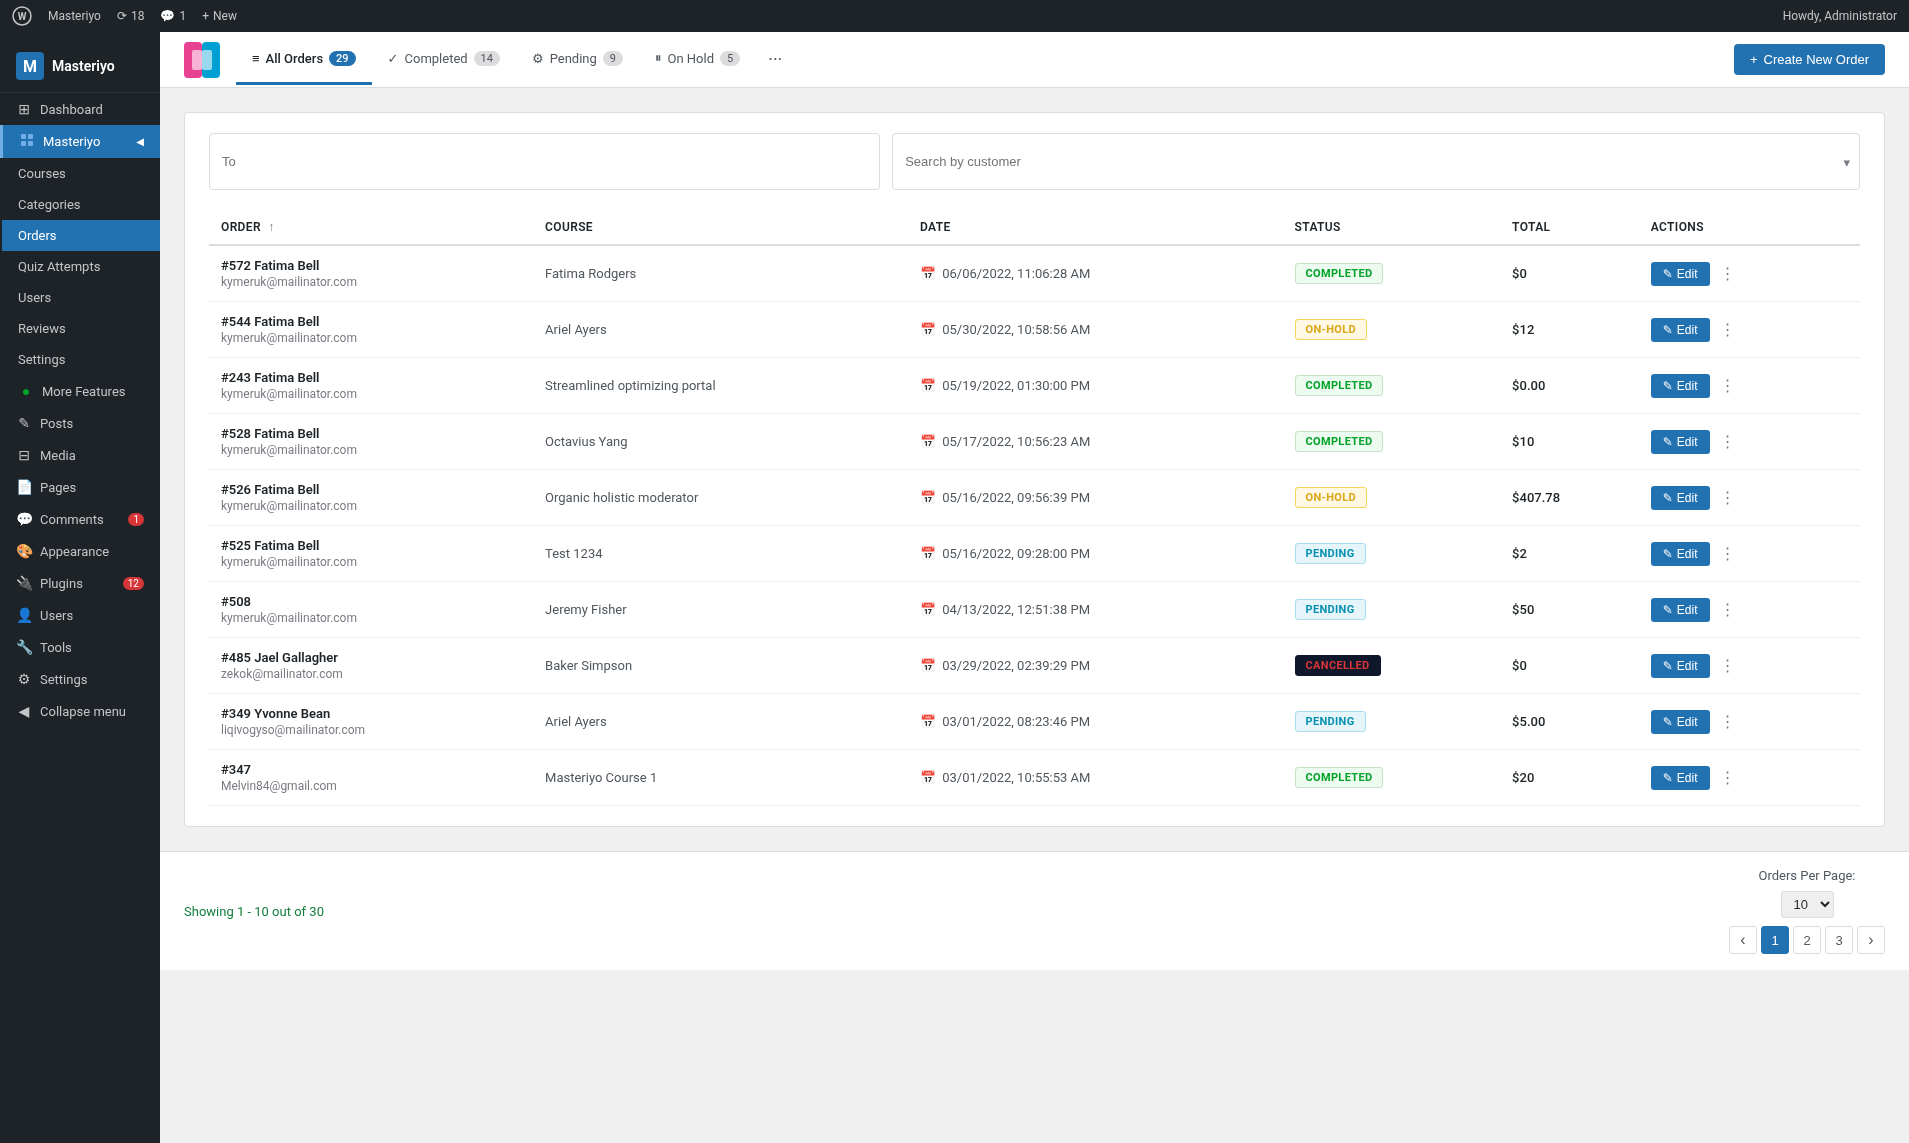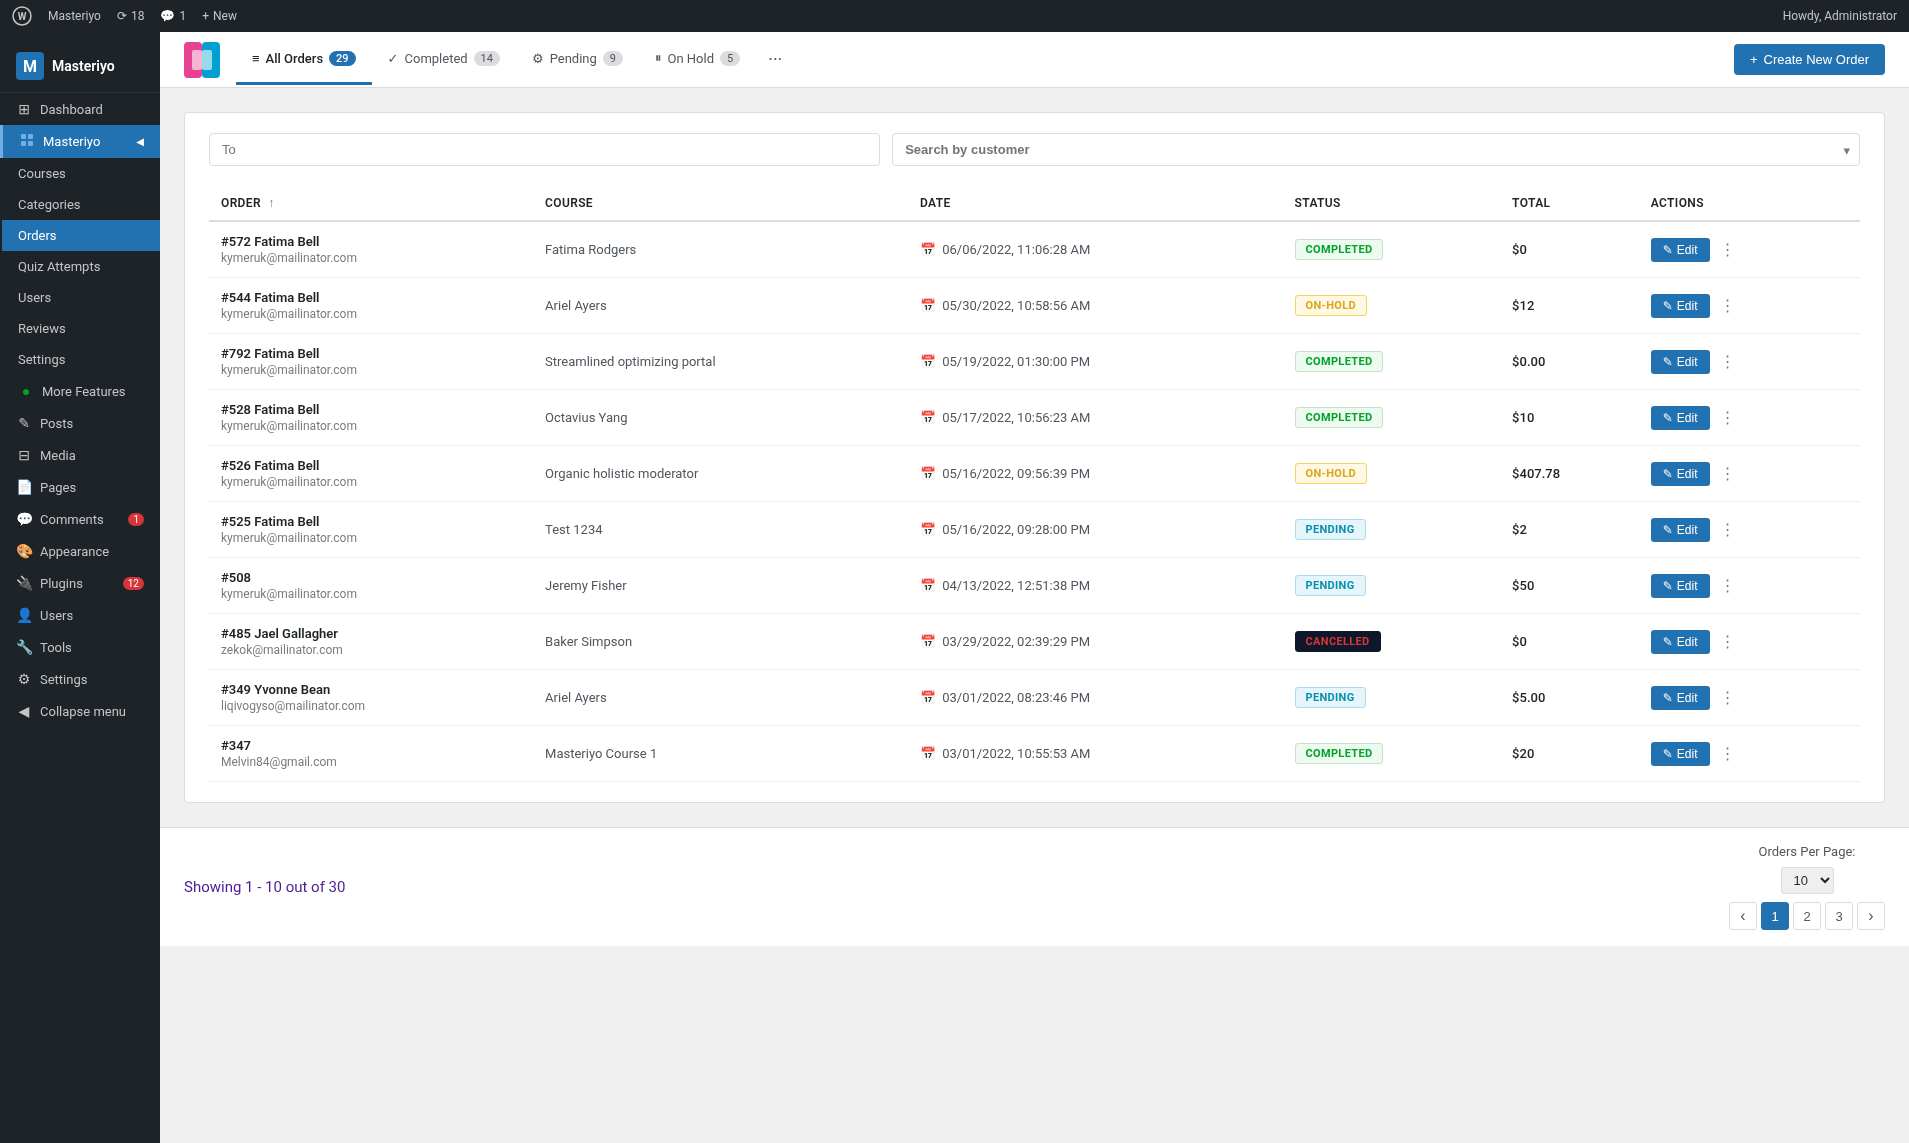--- a/index.html
+++ b/index.html
@@ -152,29 +152,28 @@
       font-size: 13px;
       color: #50575e;
       background: #fff;
     }
     .filter-select-wrap {
       flex: 1.5;
       position: relative;
     }
     .filter-select {
       width: 100%;
-      padding: 8px 12px;
+      padding: 20px 12px;
       border: 1px solid #dcdcde;
       border-radius: 4px;
       font-size: 13px;
       color: #50575e;
       background: #fff;
       appearance: none;
       cursor: pointer;
-      font-weight: bold;
     }
     .select-arrow {
       position: absolute; right: 10px; top: 50%; transform: translateY(-50%);
       color: #787c82; pointer-events: none;
     }
 
     
     .orders-table { width: 100%; border-collapse: collapse; }
     .orders-table thead tr { border-bottom: 2px solid #dcdcde; }
     .orders-table th {
@@ -236,21 +235,21 @@
     }
 
     
     .pagination-bar {
       display: flex; align-items: center; justify-content: space-between;
       padding: 16px 24px;
       background: #fff;
       border-top: 1px solid #dcdcde;
       margin-top: 0;
     }
-    .showing-text { color: #4c1d95; font-size: 15px; }
+    .showing-text { color: #15803d; font-size: 13px; }
     .pagination-right { display: flex; align-items: center; gap: 8px; flex-direction: column; }
     .per-page-label { color: #50575e; font-size: 13px; }
     .per-page-select {
       border: 1px solid #dcdcde;
       border-radius: 3px;
       padding: 4px 8px;
       font-size: 13px;
       color: #1d2327;
     }
     .page-nav { display: flex; align-items: center; gap: 4px; }
@@ -517,21 +516,21 @@
           <button class="edit-btn">
             <span>✎</span>
             <span>Edit</span>
           </button>
           <button class="more-actions-btn">⋮</button>
         </div>
       </td>
     </tr>
               <tr>
       <td>
-        <div class="order-id">#792 Fatima Bell</div>
+        <div class="order-id">#243 Fatima Bell</div>
         <div class="order-email">kymeruk@mailinator.com</div>
       </td>
       <td>
         <span class="customer-name">Streamlined optimizing portal</span>
       </td>
       <td>
         <div class="date-cell">
           <span class="cal-icon">📅</span>
           <span>05/19/2022, 01:30:00 PM</span>
         </div>

